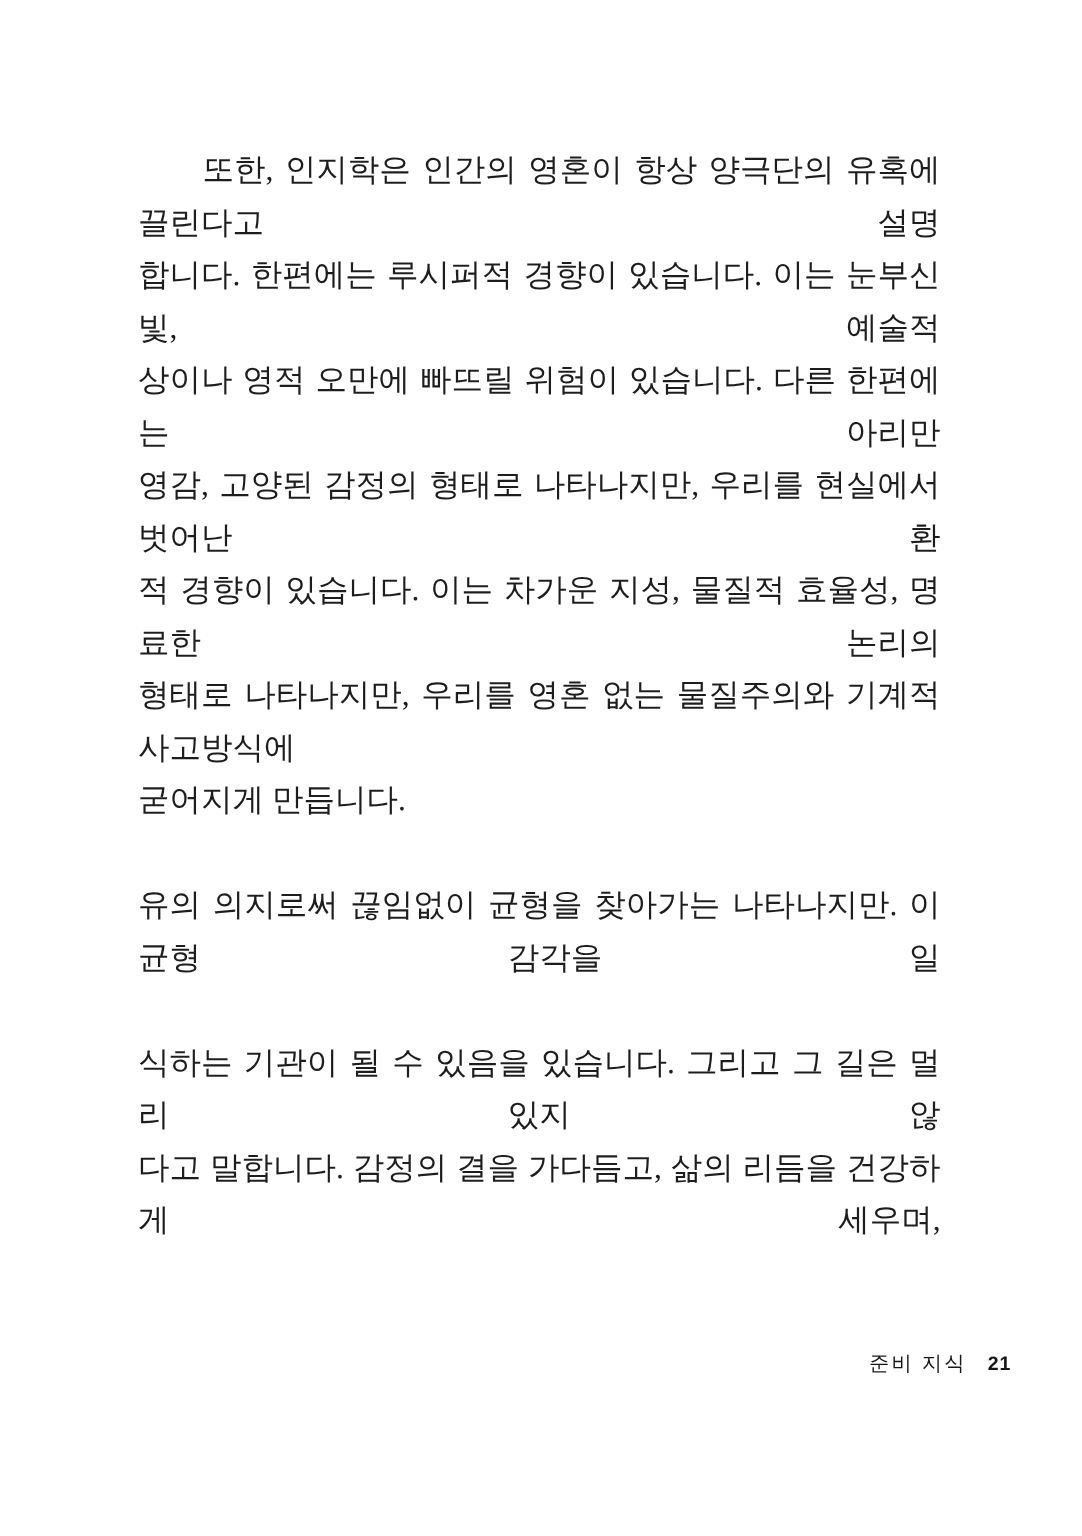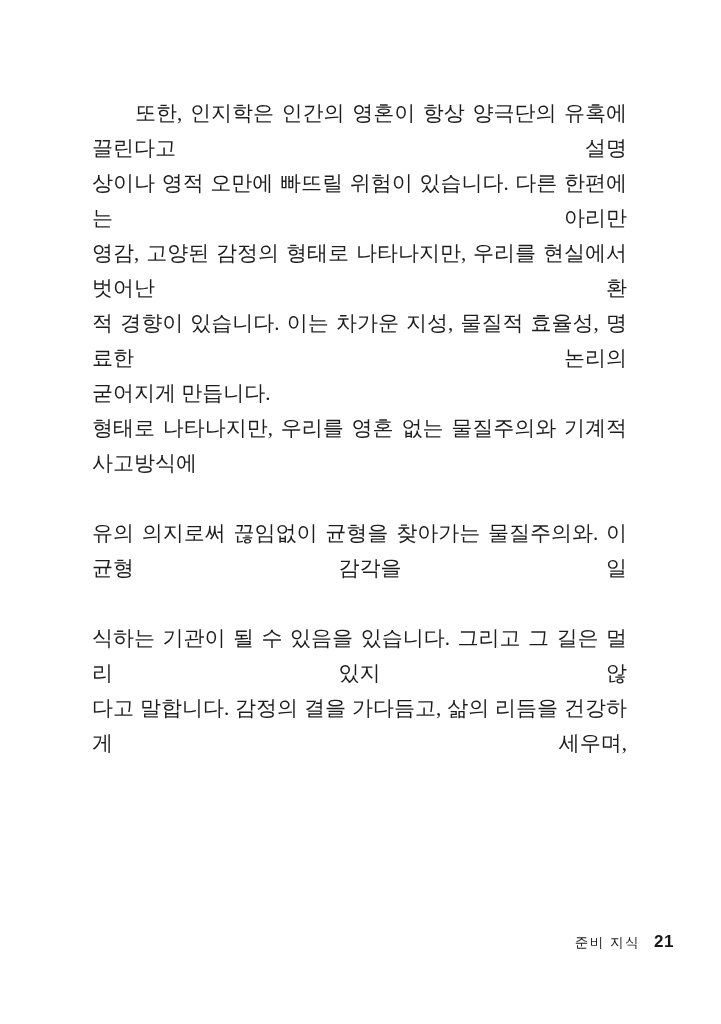--- a/index.html
+++ b/index.html
@@ -26,47 +26,48 @@
   .line {
     text-align: justify;
     text-align-last: justify;
     white-space: normal;
   }
   .line.last { text-align-last: auto; }
   .line.indent { text-indent: 43px; }
   .footer {
     position: absolute;
     right: 83px;
-    top: 932px;
+    top: 900px;
     display: flex;
     align-items: baseline;
     gap: 14px;
     color: #161616;
     font-family: "Liberation Sans", sans-serif;
   }
   .footer-section { font-size: 13.5px; letter-spacing: 1.5px; }
-  .footer-page { font-size: 17px; font-weight: 700; letter-spacing: 0.5px; }
+  .footer-page { font-size: 13px; font-weight: 700; letter-spacing: 0.5px; }
 </style>
 </head>
 <body>
 
 <div class="page">
   <div class="content">
 
     <div class="para">
       <div class="line indent">또한, 인지학은 인간의 영혼이 항상 양극단의 유혹에 끌린다고 설명</div>
+      <div class="line">합니다. 한편에는 루시퍼적 경향이 있습니다. 이는 눈부신 빛, 예술적</div>
       <div class="line">상이나 영적 오만에 빠뜨릴 위험이 있습니다. 다른 한편에는 아리만</div>
       <div class="line">영감, 고양된 감정의 형태로 나타나지만, 우리를 현실에서 벗어난 환</div>
       <div class="line">적 경향이 있습니다. 이는 차가운 지성, 물질적 효율성, 명료한 논리의</div>
+      <div class="line">형태로 나타나지만, 우리를 영혼 없는 물질주의와 기계적 사고방식에</div>
       <div class="line last">굳어지게 만듭니다.</div>
-      <div class="line">형태로 나타나지만, 우리를 영혼 없는 물질주의와 기계적 사고방식에</div>
     </div>
 
     <div class="para">
-      <div class="line">유의 의지로써 끊임없이 균형을 찾아가는 물질주의와. 이 균형 감각을 일</div>
+      <div class="line">유의 의지로써 끊임없이 균형을 찾아가는 나타나지만. 이 균형 감각을 일</div>
     </div>
 
     <div class="para">
       <div class="line">식하는 기관이 될 수 있음을 있습니다. 그리고 그 길은 멀리 있지 않</div>
       <div class="line">다고 말합니다. 감정의 결을 가다듬고, 삶의 리듬을 건강하게 세우며,</div>
 
     </div>
 
   </div>
 

